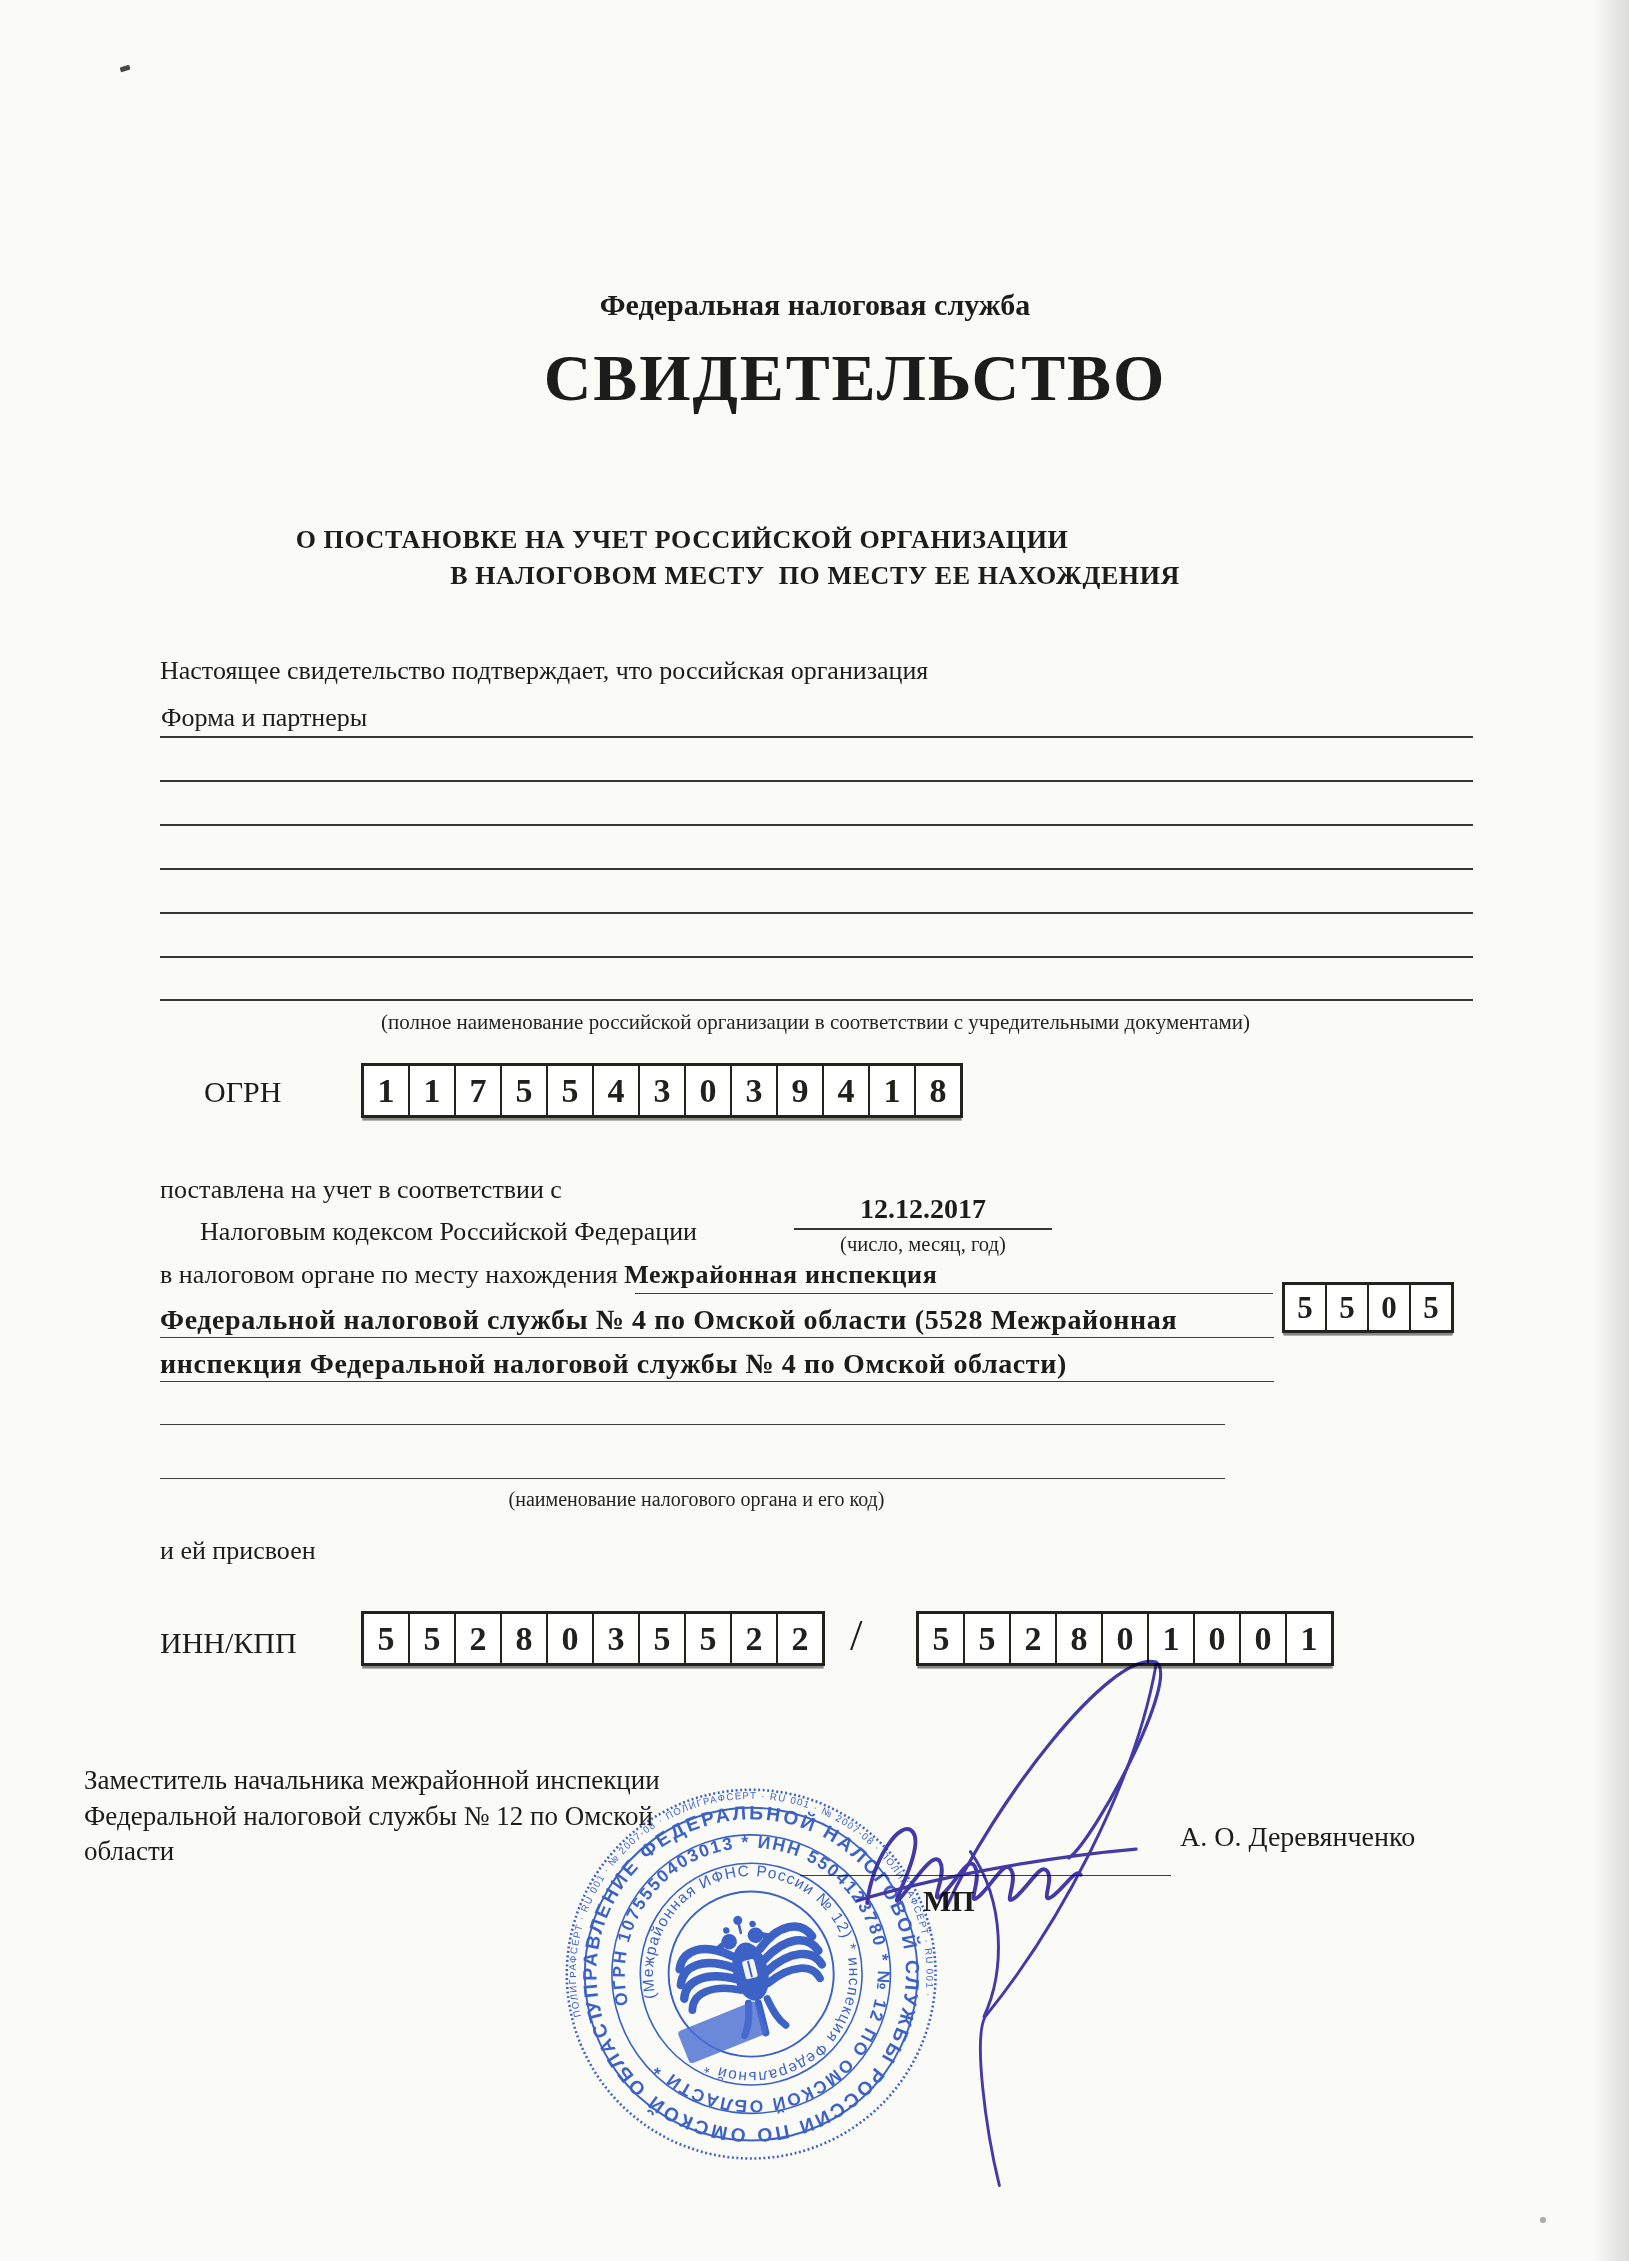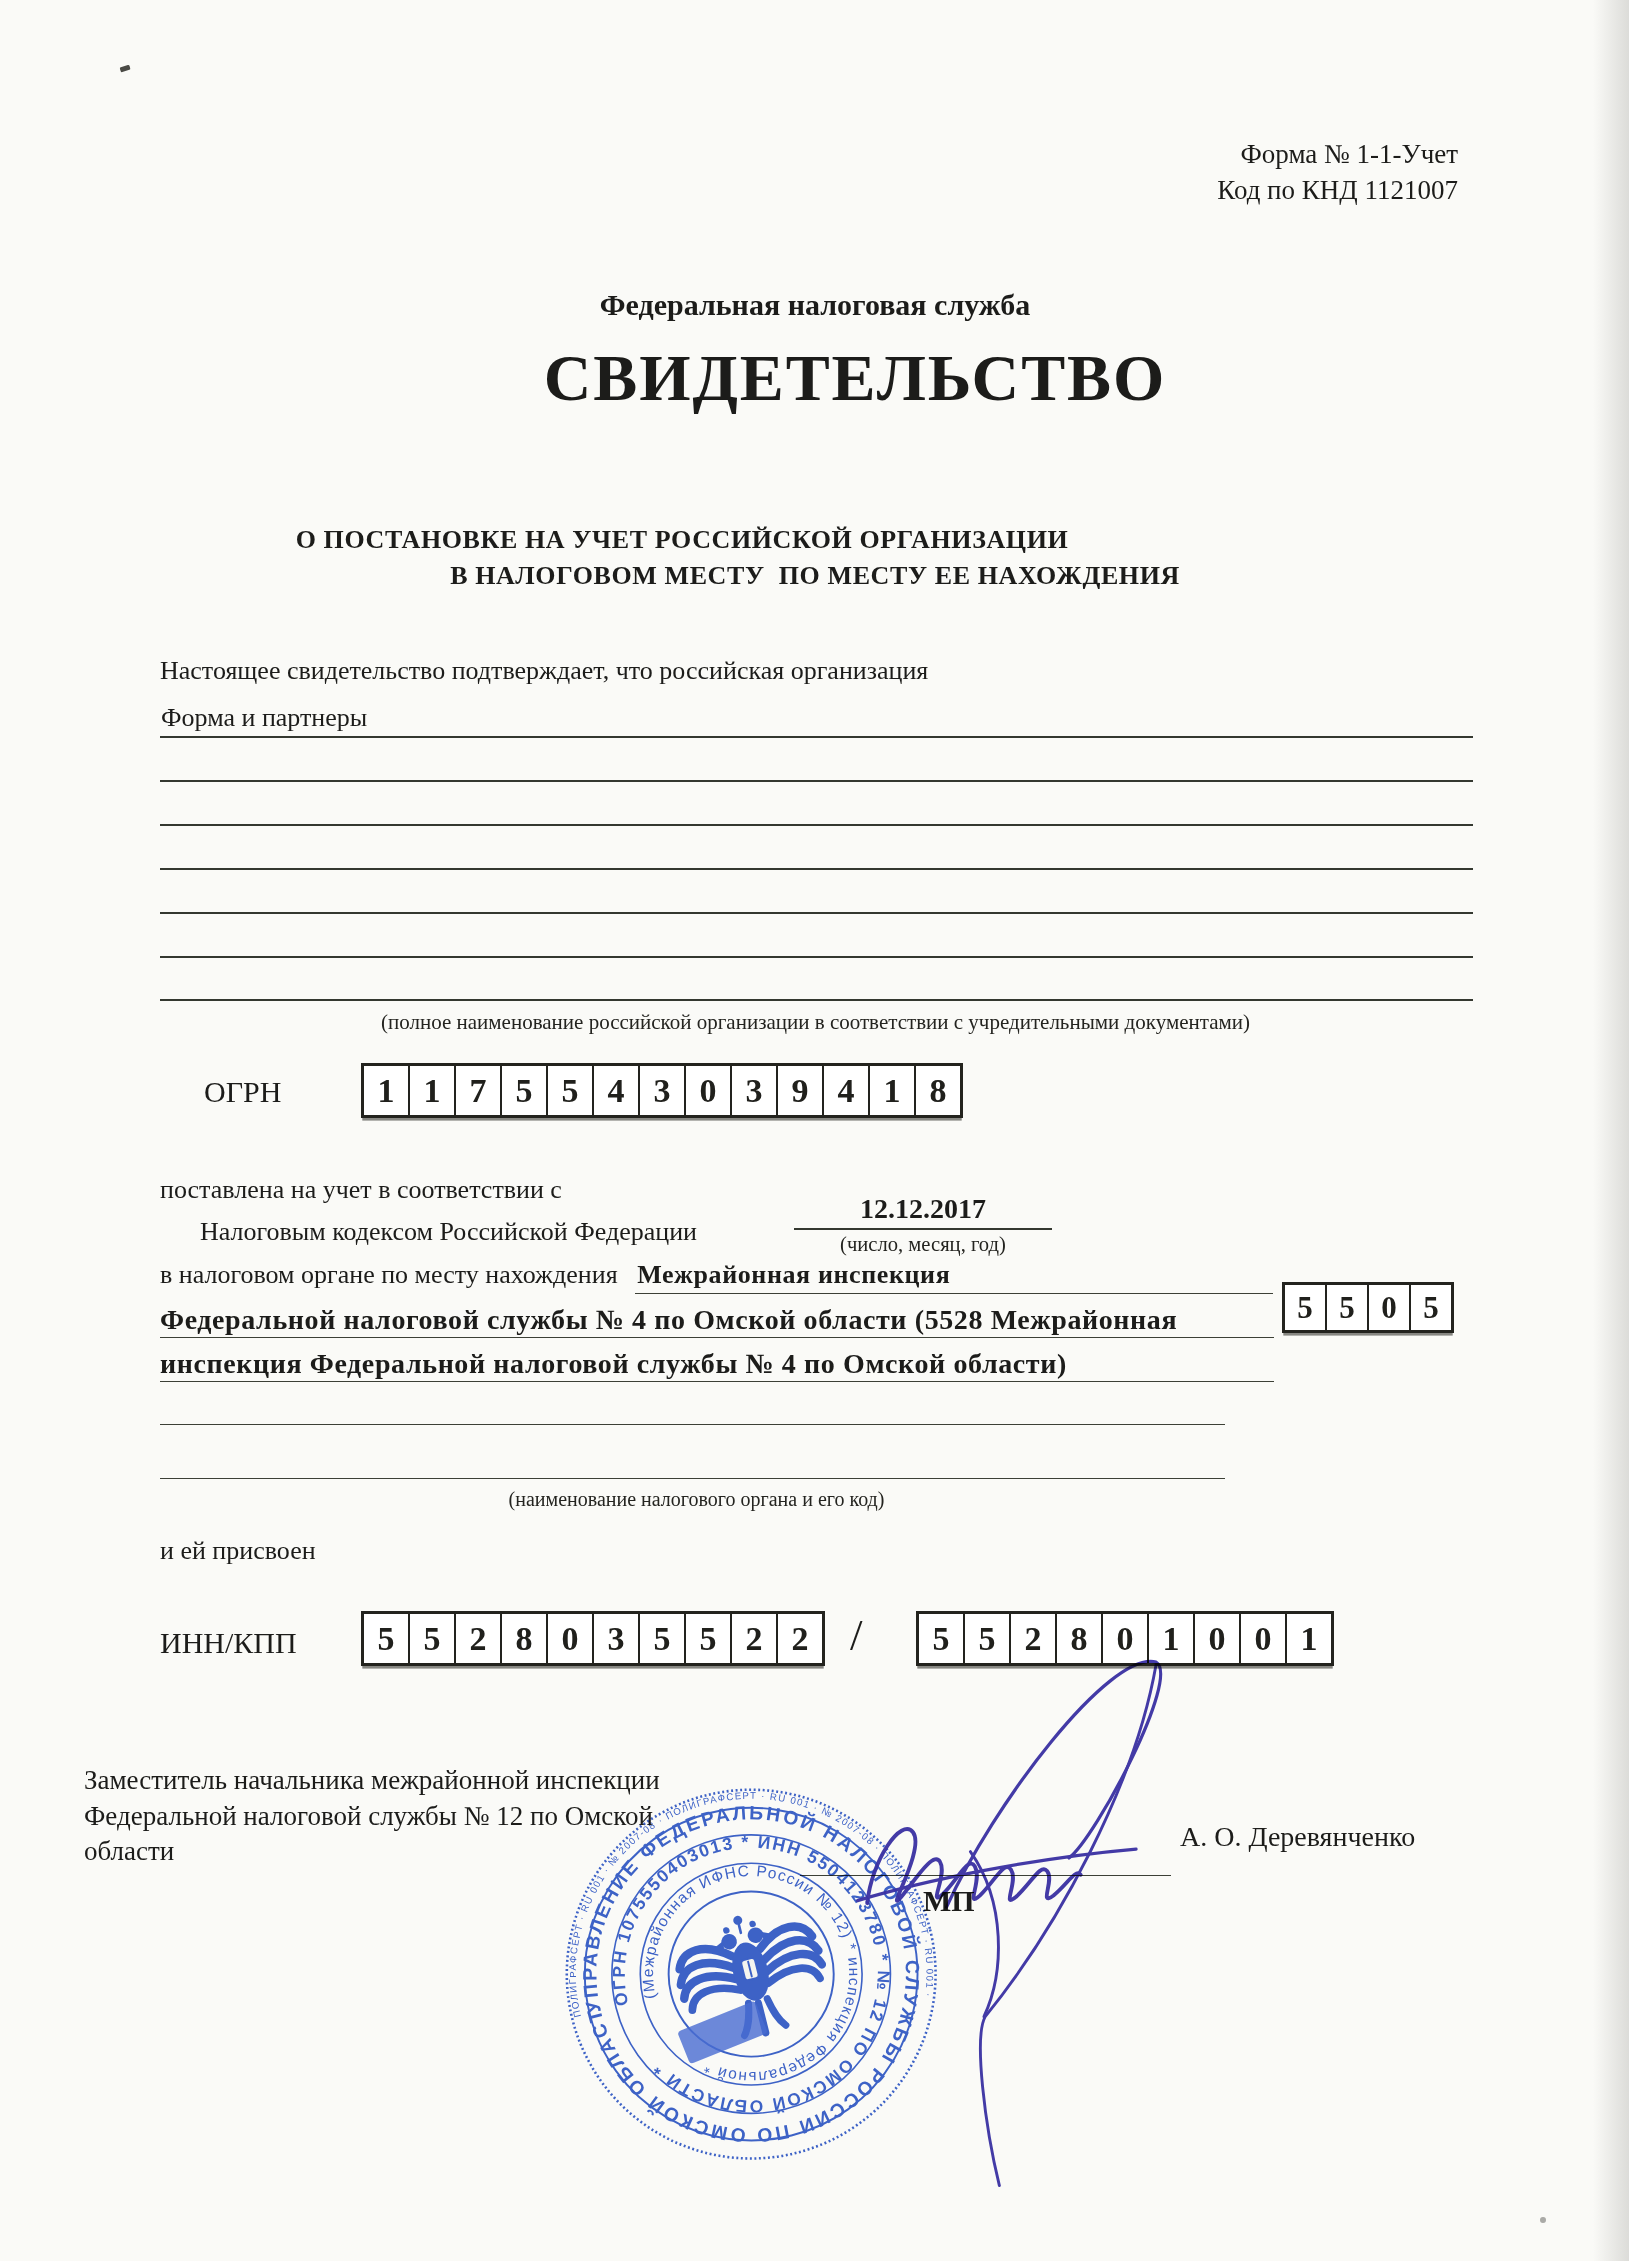--- a/index.html
+++ b/index.html
@@ -40,24 +40,20 @@
 </style>
 </head>
 <body>
 
 <div class="page">
 
   <div class="edge-shadow"></div>
   <div class="speck" style="left:120px;top:66px;width:10.3px;height:4.5px;transform:rotate(-18deg);"></div>
   <div class="speck" style="left:1540px;top:2217px;width:5.8px;height:5.8px;opacity:.45;border-radius:50%;"></div>
 
-  <div class="abs right" style="right:172px;top:137px;font-size:27px;line-height:1.32;">
-    <div>Форма № 1-1-Учет</div>
-    <div>Код по КНД 1121007</div>
-  </div>
 
   <div class="abs center b" style="left:0;width:1630px;top:288px;font-size:30px;">Федеральная налоговая служба</div>
   <div class="abs center b" style="left:0;width:1630px;top:340px;font-size:66px;letter-spacing:1.9px;padding-left:40px;">СВИДЕТЕЛЬСТВО</div>
 
   <div class="abs center b" style="left:0;width:1364px;top:525px;font-size:26px;letter-spacing:0.6px;">О ПОСТАНОВКЕ НА УЧЕТ РОССИЙСКОЙ ОРГАНИЗАЦИИ</div>
   <div class="abs center b" style="left:0;width:1630px;top:561px;font-size:26px;letter-spacing:0.6px;white-space:pre;">В НАЛОГОВОМ МЕСТУ  ПО МЕСТУ ЕЕ НАХОЖДЕНИЯ</div>
 
   <div class="abs" style="left:160px;top:656px;font-size:26px;">Настоящее свидетельство подтверждает, что российская организация</div>
 
   <div class="abs" style="left:161px;top:703px;font-size:26px;">Форма и партнеры</div>
@@ -91,21 +87,21 @@
 
   <div class="abs" style="left:160px;top:1175px;font-size:26px;">поставлена на учет в соответствии с</div>
   <div class="abs" style="left:160px;top:1217px;font-size:26px;margin-left:40px;">Налоговым кодексом Российской Федерации</div>
 
   <div class="abs center b" style="left:794px;width:258px;top:1193px;font-size:28px;">12.12.2017</div>
   <div class="rule" style="left:794px;top:1228px;width:258px;"></div>
   <div class="abs center i caption" style="left:794px;width:258px;top:1233px;font-size:20.6px;">(число, месяц, год)</div>
 
   <div class="abs" style="left:160px;top:1260px;font-size:26px;">
     <span>в налоговом органе по месту нахождения</span>
-    <span class="b" style="margin-left:13px;letter-spacing:0.6px;">Межрайонная инспекция</span>
+    <span class="b" style="letter-spacing:0.6px;">Межрайонная инспекция</span>
   </div>
   <div class="rule thin" style="left:635px;top:1293px;width:638px;"></div>
 
   <div class="abs b" style="left:160px;top:1304px;font-size:28px;letter-spacing:0.6px;">Федеральной налоговой службы № 4 по Омской области (5528 Межрайонная</div>
   <div class="rule thin" style="left:160px;top:1337px;width:1114px;"></div>
 
   <div class="abs b" style="left:160px;top:1348px;font-size:28px;letter-spacing:0.6px;">инспекция Федеральной налоговой службы № 4 по Омской области)</div>
   <div class="rule thin" style="left:160px;top:1381px;width:1114px;"></div>
 
   <div class="digit-grid small" style="left:1282px;top:1282px;">

